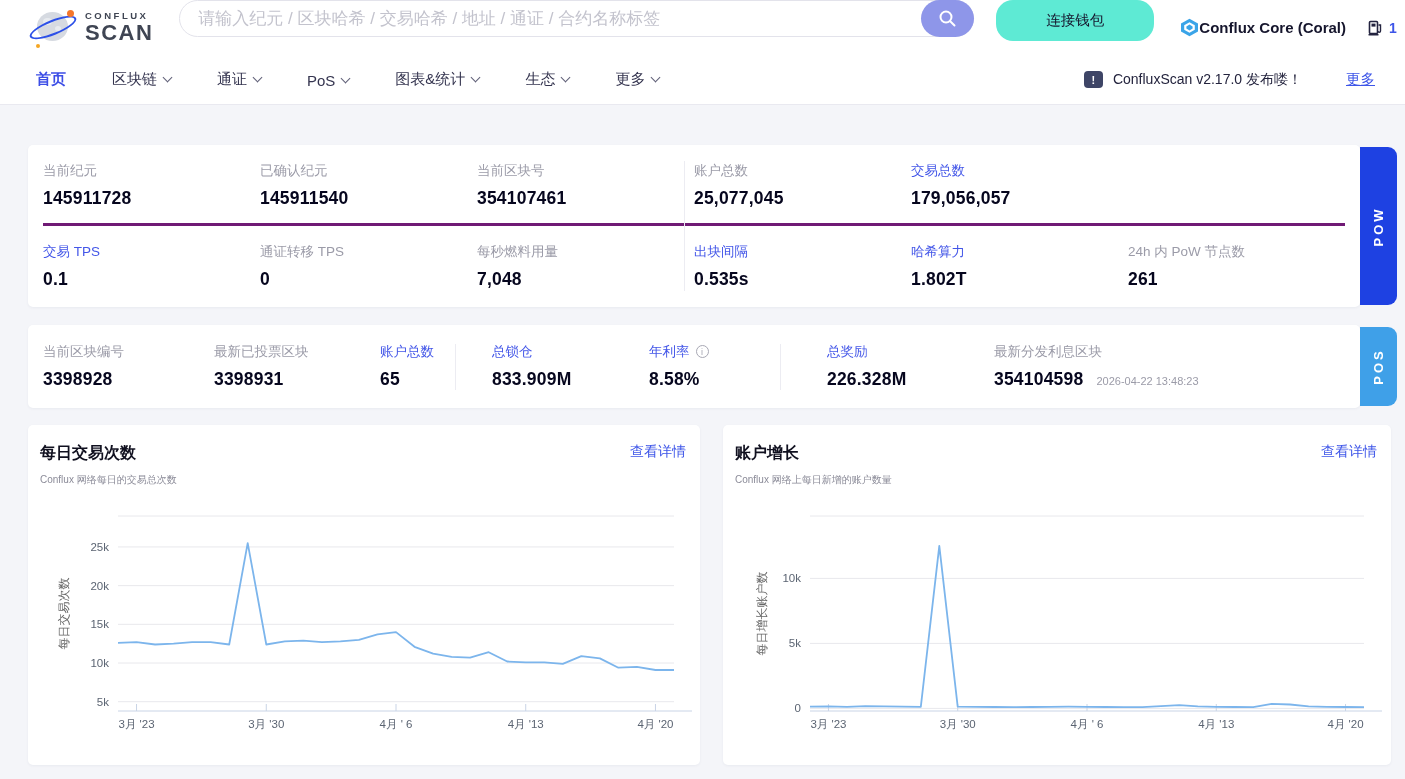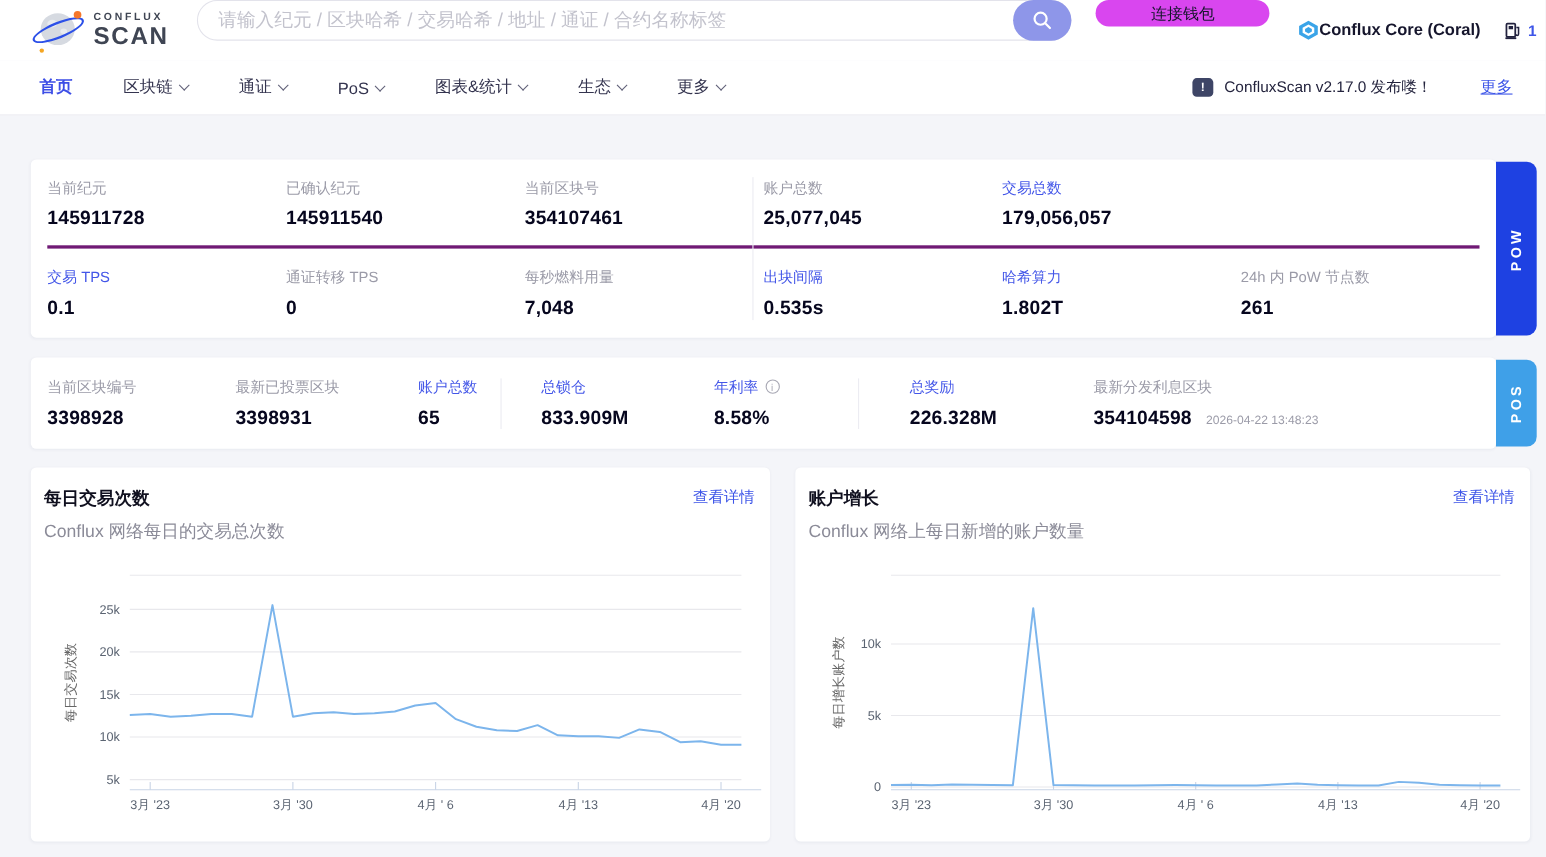--- a/index.html
+++ b/index.html
@@ -17,21 +17,21 @@
   .orbit-dot { position:absolute; right:4px; top:3px; width:7px; height:7px; border-radius:50%; background:#f5772b; }
   .spark { position:absolute; left:6px; bottom:1px; width:4px; height:4px; border-radius:50%; background:#f5a623; }
   .logo-text { margin-left:7px; display:flex; flex-direction:column; line-height:1; }
   .logo-top { font-size:9.5px; font-weight:800; letter-spacing:2.5px; color:#3f4553; }
   .logo-bottom { font-size:22px; font-weight:700; letter-spacing:1.5px; color:#3f4553; margin-top:1px; }
 
   .search-wrap { position:relative; width:795px; height:37px; margin-right:22px; flex:none; }
   .search-input { width:100%; height:37px; border:1px solid #e3e3eb; border-radius:19px; padding:0 70px 0 18px; font-size:17px; color:#333; outline:none; font-family:inherit; }
   .search-input::placeholder { color:#c3c3cd; }
   .search-btn { position:absolute; right:0; top:0; width:53px; height:37px; border:none; border-radius:19px; background:#8e96e9; display:flex; align-items:center; justify-content:center; cursor:pointer; }
-  .wallet-btn { height:24px; padding:0 50px; background:#d946ef; border:none; border-radius:17px; font-size:14.5px; color:#15152c; cursor:pointer; margin-right:26px; white-space:nowrap; font-family:inherit; }
+  .wallet-btn { height:41px; padding:0 50px; background:#5eead4; border:none; border-radius:17px; font-size:14.5px; color:#15152c; cursor:pointer; margin-right:26px; white-space:nowrap; font-family:inherit; }
   .network { display:flex; align-items:center; margin-right:22px; cursor:pointer; white-space:nowrap; }
   .net-name { font-weight:700; font-size:15px; color:#15152c; }
   .gas { display:flex; align-items:center; gap:6px; font-size:14px; white-space:nowrap; cursor:pointer; }
   .gas-val { color:#3d55e8; font-weight:600; }
 
   
   .nav { height:50px; background:#fff; display:flex; align-items:center; padding:0 30px 0 36px; border-bottom:1px solid #e9e9f0; }
   .nav-item { font-size:15px; color:#34344f; margin-right:46px; display:flex; align-items:center; cursor:pointer; white-space:nowrap; }
   .nav-item.active { color:#3d4ee6; font-weight:700; }
   .chev { width:7px; height:7px; border-right:1.5px solid #606078; border-bottom:1.5px solid #606078; transform:rotate(45deg); margin-left:7px; margin-top:-4px; }
@@ -58,21 +58,21 @@
   .pos-cell { flex:none; }
   .vdiv { width:1px; height:46px; background:#ececf2; flex:none; }
   .info-icon { display:inline-block; width:13px; height:13px; border:1px solid #a8a8b4; border-radius:50%; color:#a8a8b4; font-size:9px; line-height:12px; text-align:center; margin-left:6px; vertical-align:1px; font-weight:400; }
   .ts { font-size:11px; color:#9b9ba8; font-weight:400; margin-left:13px; letter-spacing:0; }
 
   
   .cards { display:flex; margin:17px 0 0 28px; gap:23px; }
   .card { background:#fff; border-radius:5px; height:340px; box-shadow:0 1px 3px rgba(20,30,80,.05); }
   .card-head { display:flex; justify-content:space-between; align-items:flex-start; padding:18px 14px 0 12px; }
   .card-title { font-size:16px; font-weight:700; color:#10101f; }
-  .card-sub { margin-top:9px; font-size:16px; color:#8b8b98; }
+  .card-sub { margin-top:9px; font-size:10px; color:#8b8b98; }
   .card-link { font-size:14px; color:#3d55e8; cursor:pointer; text-decoration:none; }
   .chart-svg { display:block; margin-top:12px; }
 </style>
 </head>
 <body>
 
 <div class="header">
   <div class="logo">
     <div class="planet">
       <div class="planet-body"></div>

